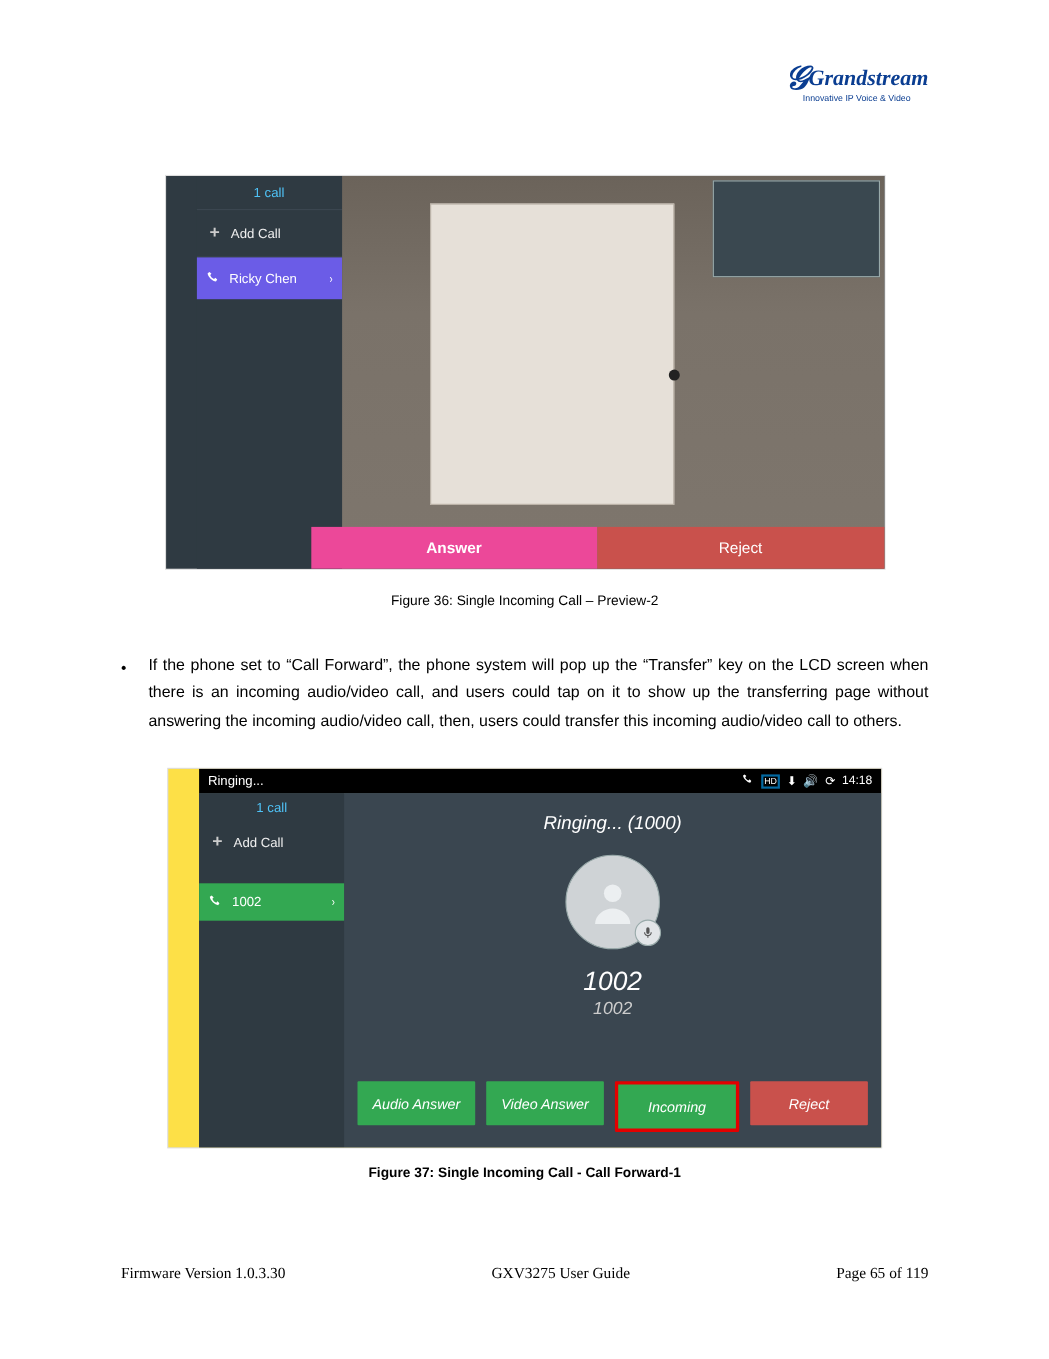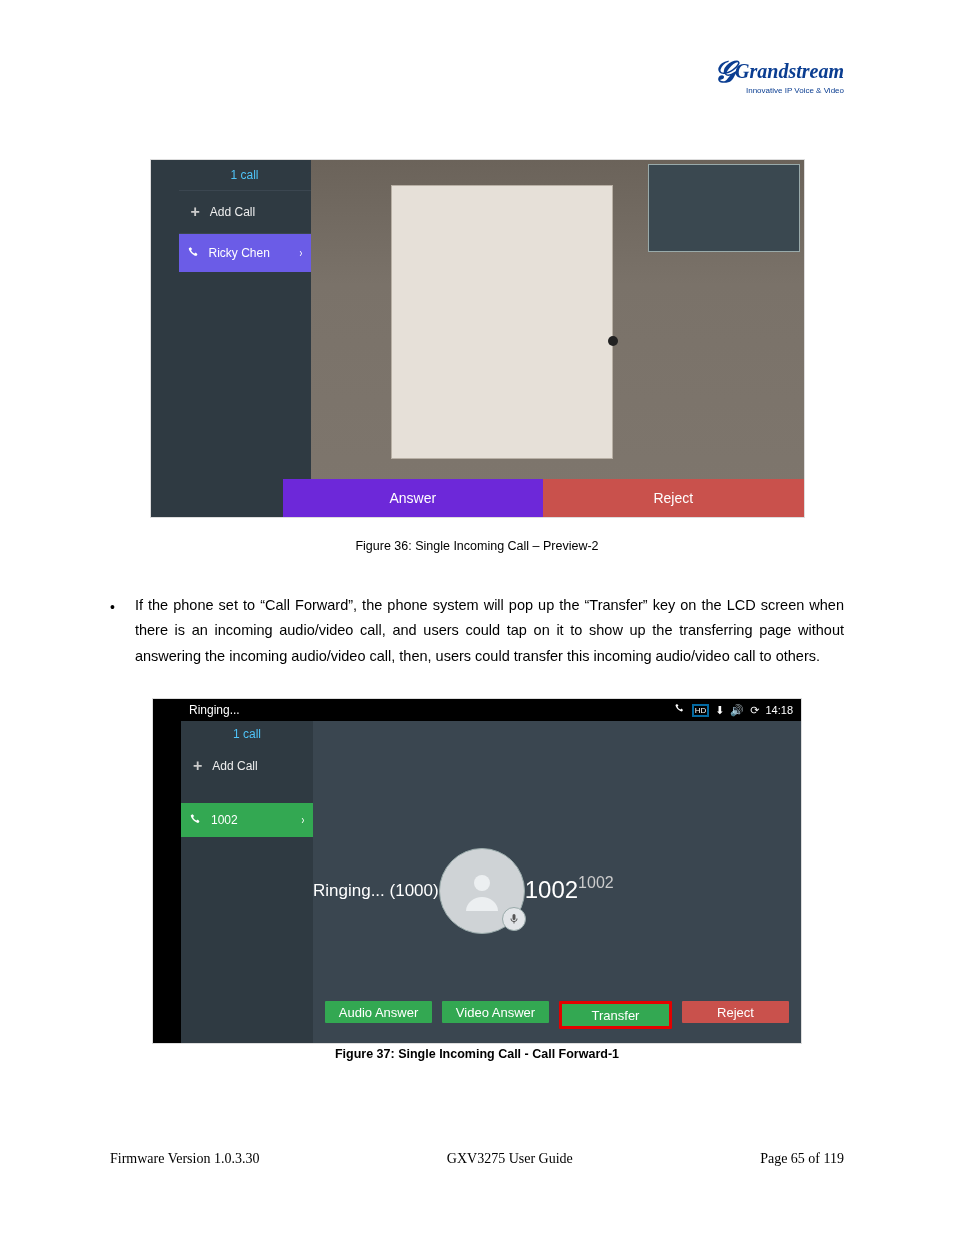--- a/index.html
+++ b/index.html
@@ -14,21 +14,21 @@
     width: 954px;
     height: 1235px;
     box-sizing: border-box;
     padding: 50px 110px 40px 110px;
   }
   
   .logo {
     position: absolute;
     top: 55px;
     right: 110px;
-    text-align: right;
+    text-align: center;
   }
   .logo-main {
     font-family: "Times New Roman", serif;
     font-style: italic;
     font-weight: bold;
     font-size: 20px;
     color: #0a3d91;
   }
   .logo-swirl {
     font-size: 30px;
@@ -106,39 +106,39 @@
     position:absolute; top:4px; right:4px; width:150px; height:86px;
     background:#3a4850; border:1px solid #9aa;
   }
   .fig1-buttons {
     position:absolute; left:132px; right:0; bottom:0; height:38px; display:flex;
   }
   .btn {
     flex:1; display:flex; align-items:center; justify-content:center;
     color:#fff; font-size:14px;
   }
-  .btn-green { background:#6d28d9; }
+  .btn-green { background:#ec4899;font-weight:bold; }
   .btn-red   { background:#c9514c; }
 
   .caption {
     text-align:center; font-weight:normal; font-size:12.5px; margin:22px 0 40px;
   }
 
   
   .bullet-row {
     display:flex; gap:20px; font-size:14.5px; line-height:1.75;
     text-align:justify;
     margin-bottom: 30px;
   }
   .bullet-dot { font-size:14px; padding-top:2px;}
 
   
   .fig2 {
-    width: 620px; margin:4px auto;
-    background:#000000; color:#fff;
+    width: 620px; margin:16px auto;
+    background:#fde047; color:#fff;
     box-shadow: 0 0 0 1px #ddd;
   }
   .fig2-status {
     display:flex; justify-content:space-between; align-items:center;
     background:#000; color:#fff; font-size:12px; padding:2px 8px;
     height:18px;
   }
   .status-icons { display:flex; gap:6px; align-items:center; font-size:11px;}
   .fig2-body {
     display:flex; height:322px; background:#3a4650;
@@ -149,21 +149,21 @@
   }
   .sb2-header { color:#4fc3f7; text-align:center; padding:6px 0;}
   .sb2-add { display:flex; align-items:center; gap:10px; padding:10px 12px; color:#eee;}
   .sb2-gap { height:18px;}
   .sb2-active {
     background:#33a852; color:#fff;
     display:flex; align-items:center; justify-content:space-between; padding:10px 8px;
   }
   .main2 {
     flex:1; background:#3a4650; position:relative; text-align:left; color:#fff;
-    display:flex; flex-direction:row; align-items:center;
+    display:flex; flex-direction:column; align-items:center;font-style:italic;
   }
   .ring-title { margin-top:18px; font-size:17px; color:#fff;}
   .avatar {
     margin-top:18px; width:84px; height:84px; border-radius:50%;
     background:#cfd3d6; border:1px solid #9aa; position:relative;
     display:flex; align-items:center; justify-content:center;
   }
   .avatar-person {
     width:48px; height:48px;
   }
@@ -171,21 +171,21 @@
     position:absolute; right:-2px; bottom:2px; width:22px;height:22px;border-radius:50%;
     background:#e2e5e8; border:1px solid #9aa; display:flex;align-items:center;justify-content:center;
     color:#555; font-size:12px;
   }
   .caller-num { margin-top:16px; font-size:24px; color:#fff; font-weight:300;}
   .caller-num2 { font-size:16px; color:#ccc; margin-top:2px;}
   .fig2-btnrow {
     position:absolute; left:12px; right:12px; bottom:14px; display:flex; gap:10px;
   }
   .pill {
-    flex:1; height:22px; display:flex; align-items:center; justify-content:center;
+    flex:1; height:40px; display:flex; align-items:center; justify-content:center;
     color:#fff; font-size:13px; border-radius:1px;
   }
   .p-green { background:#33a852; }
   .p-red   { background:#c9514c; }
   .highlight-box { border:3px solid #e30000; }
 
   .caption2 { text-align:center; font-weight:bold; font-size:12.5px; margin:0 0 0;}
 
   
   .footer {
@@ -290,21 +290,21 @@
             <svg viewBox="0 0 24 24" width="12" height="12" fill="#555">
                 <path d="M12 14a3 3 0 003-3V5a3 3 0 10-6 0v6a3 3 0 003 3zm5-3a5 5 0 01-10 0H5a7 7 0 006 6.9V21h2v-3.1A7 7 0 0019 11z"></path>
               </svg>
           </span>
         </div>
         <div class="caller-num">1002</div>
         <div class="caller-num2">1002</div>
         <div class="fig2-btnrow">
           <div class="pill p-green">Audio Answer</div>
           <div class="pill p-green">Video Answer</div>
-          <div class="pill p-green highlight-box">Transfer</div>
+          <div class="pill p-green highlight-box">Incoming</div>
           <div class="pill p-red">Reject</div>
         </div>
       </div>
     </div>
   </div>
   <div class="caption2">Figure 37: Single Incoming Call - Call Forward-1</div>
 
   <div class="footer">
     <span>Firmware Version 1.0.3.30</span>
     <span>GXV3275 User Guide</span>

